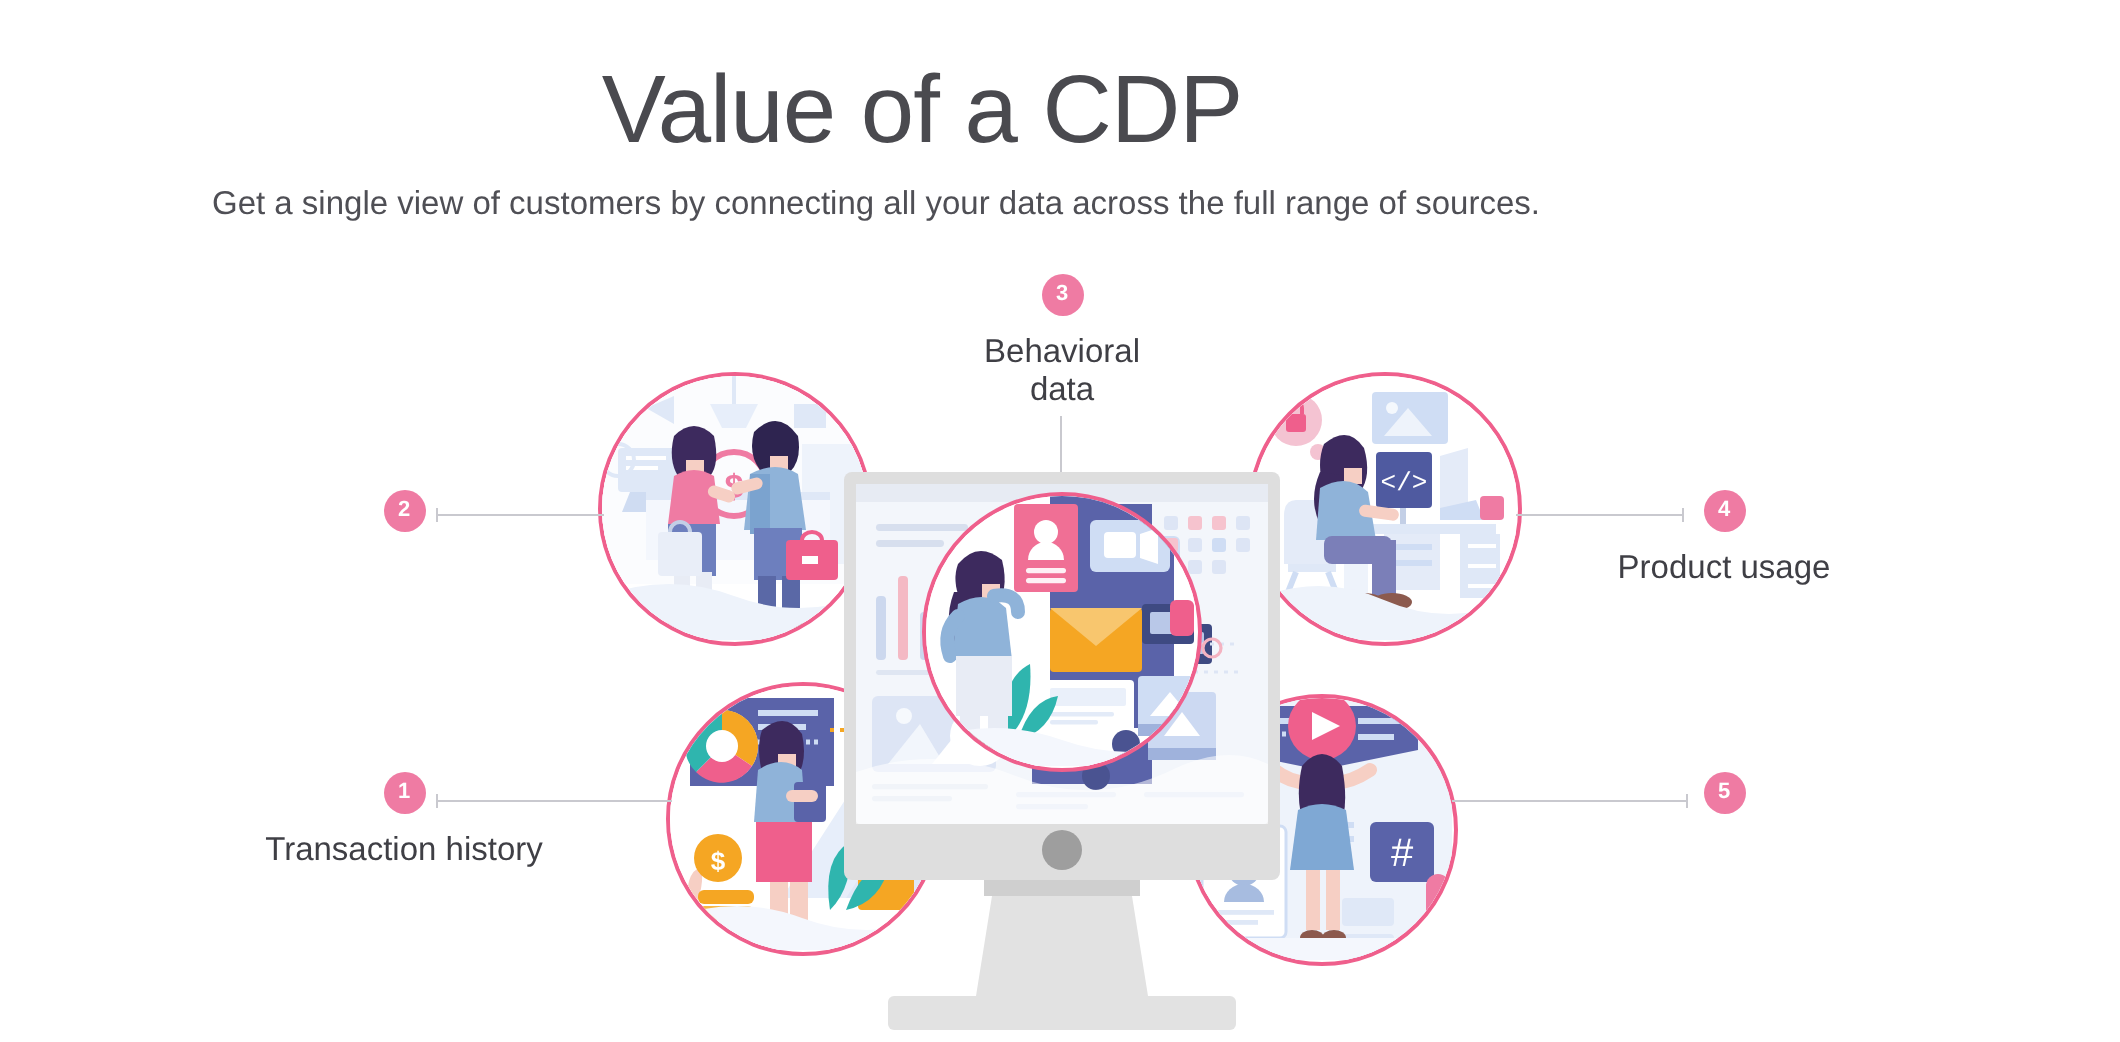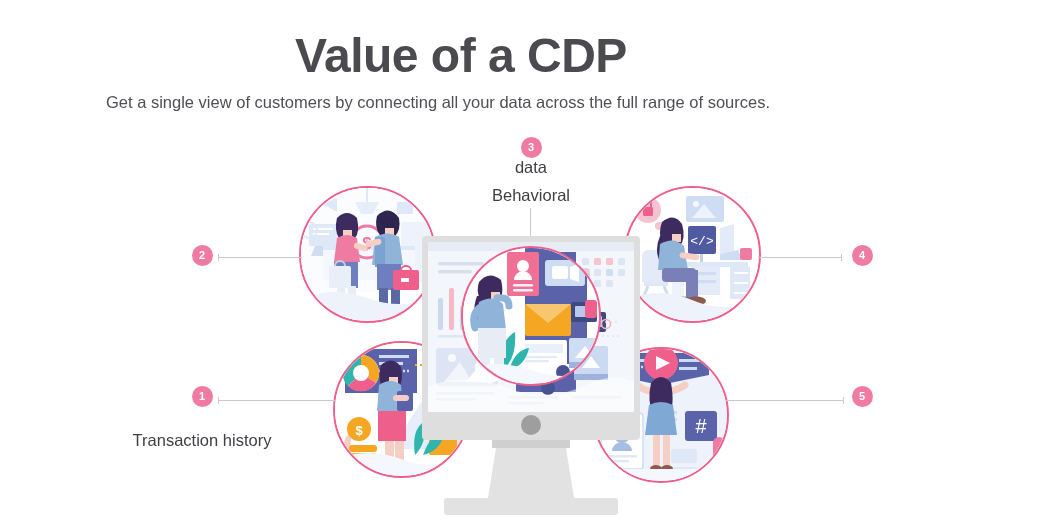--- a/index.html
+++ b/index.html
@@ -7,21 +7,21 @@
     width: 1060px; height: 521px;
     background: #ffffff;
     font-family: "Liberation Sans", sans-serif;
     overflow: hidden;
   }
   #root { position: relative; width: 1060px; height: 521px; background: #fff; }
 
   .title {
     position: absolute; top: 28px; left: 0; width: 922px;
     text-align: center;
-    font-size: 48px; font-weight: bold; letter-spacing: -0.5px;
+    font-size: 48px; font-weight: normal; letter-spacing: -0.5px;
     color: #4a4a4f;
   }
   .subtitle {
     position: absolute; top: 93px; left: 0; width: 876px;
     text-align: center;
     font-size: 16.5px; font-weight: 400; color: #4f4f55;
   }
 
   
   .node { position: absolute; }
@@ -445,41 +445,42 @@
   <div class="connector h" style="left:758px; top:257px; width:84px;"></div>
   <div class="tick" style="left:841px; top:254px;"></div>
 
   <div class="connector h" style="left:726px; top:400px; width:118px;"></div>
   <div class="tick" style="left:843px; top:397px;"></div>
 
   <div class="node" id="node-1">
     <div class="row">
         <div class="badge">1</div>
       </div>
-    <div class="node-label" style="margin-top:24px;">Transaction history</div>
+    <div class="node-label" style="margin-top:9px;">Transaction history</div>
   </div>
 
   <div class="node" id="node-2">
     <div class="row">
         <div class="badge">2</div>
       </div>
   </div>
 
   <div class="node" id="node-3">
     <div class="row">
         <div class="badge">3</div>
       </div>
+    <div class="node-label" style="margin-top:9px;">Behavioral</div>
     <div class="node-label">data</div>
-    <div class="node-label" style="margin-top:9px;">Behavioral</div>
   </div>
 
   <div class="node" id="node-4">
     <div class="row">
         <div class="badge">4</div>
       </div>
+    <div class="node-label" style="margin-top:9px;">Product usage</div>
   </div>
 
   <div class="node" id="node-5">
     <div class="row">
         <div class="badge">5</div>
       </div>
   </div>
 
 </div>
 

